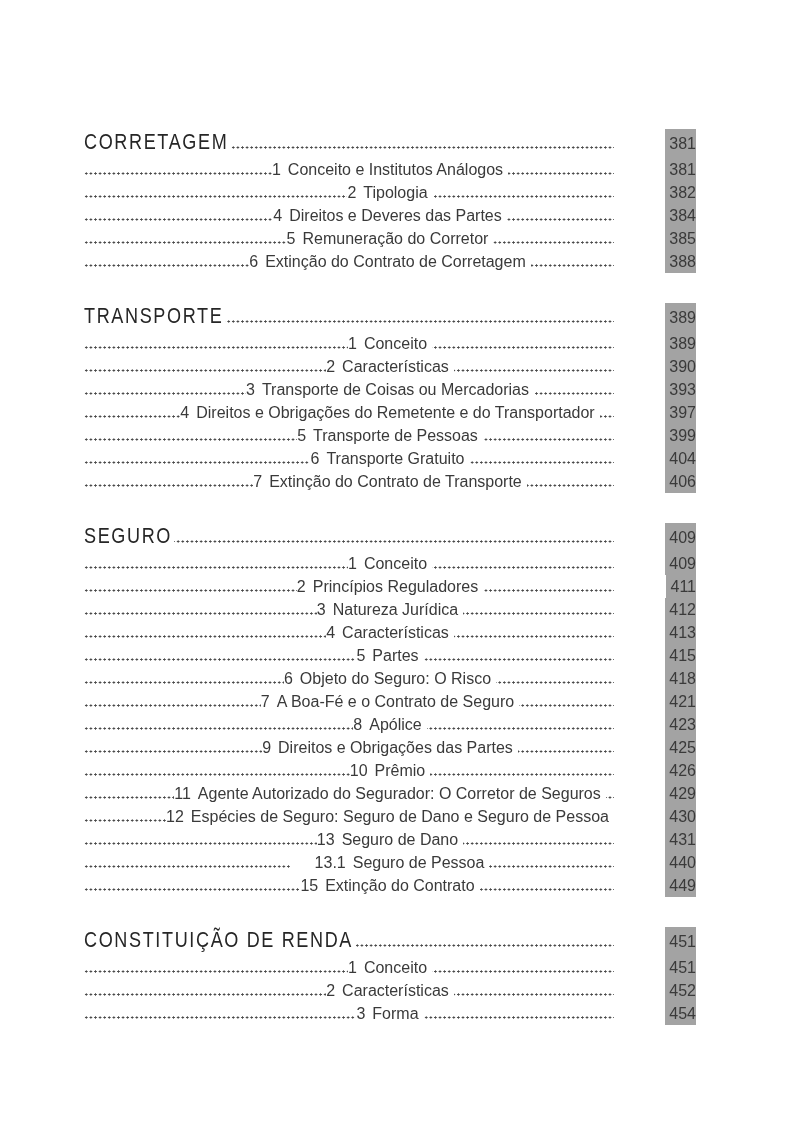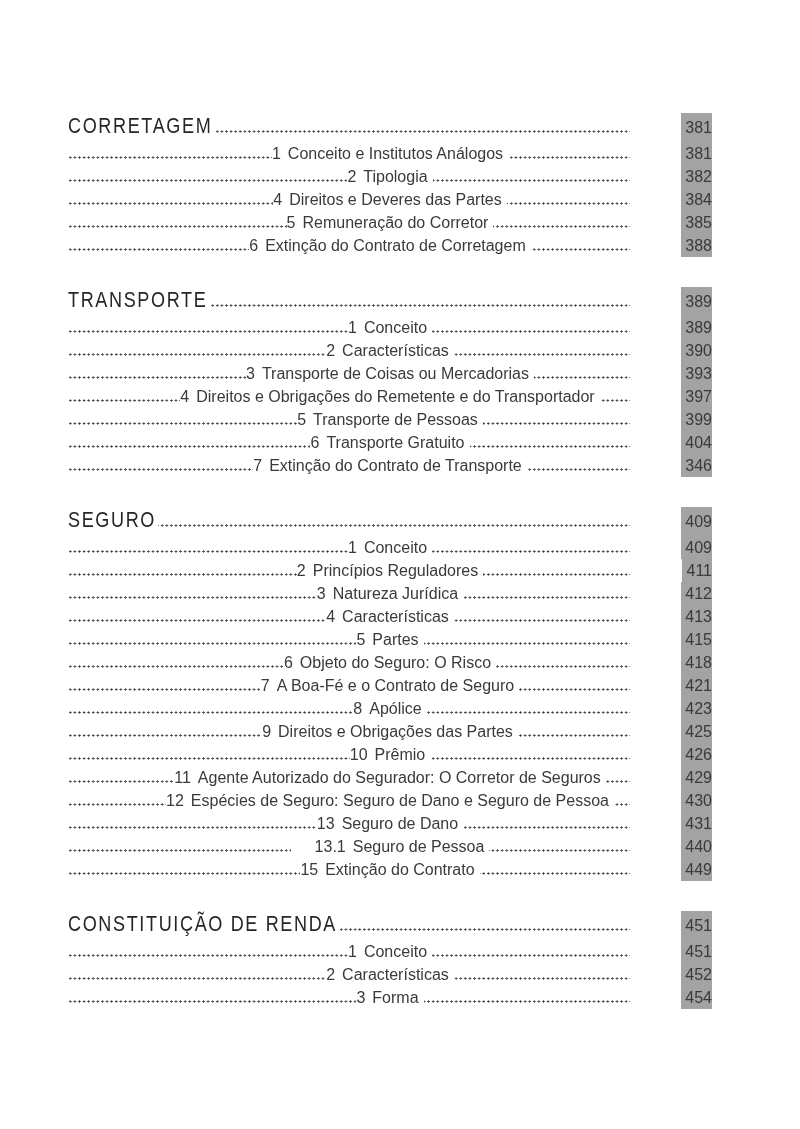--- a/index.html
+++ b/index.html
@@ -14,21 +14,21 @@
   .sheet {
     position: relative;
     width: 800px;
     height: 1129px;
     box-sizing: border-box;
     padding: 113px 88px 0 68px;
     background: #ffffff;
     font-family: "Liberation Sans", "DejaVu Sans", sans-serif;
     color: #3a3a3a;
   }
-  section { margin: 0; }
+  section { margin: 16px; }
   section + section { margin-top: 30px; }
 
   .row {
     position: relative;
     white-space: nowrap;
   }
   .row.item {
     height: 23px;
     line-height: 23px;
     font-size: 16px;
@@ -155,21 +155,21 @@
       <span class="pg">399</span>
     </div>
     <div class="row item">
       <span class="leader"></span>
       <span class="entry"><span class="num">6</span><span class="txt">Transporte Gratuito</span></span>
       <span class="pg">404</span>
     </div>
     <div class="row item">
       <span class="leader"></span>
       <span class="entry"><span class="num">7</span><span class="txt">Extinção do Contrato de Transporte</span></span>
-      <span class="pg">346</span>
+      <span class="pg">406</span>
     </div>
   </section>
 
   <section>
     <div class="row head">
       <span class="leader"></span>
       <span class="entry"><span class="txt">SEGURO</span></span>
       <span class="pg">409</span>
     </div>
     <div class="row item">

